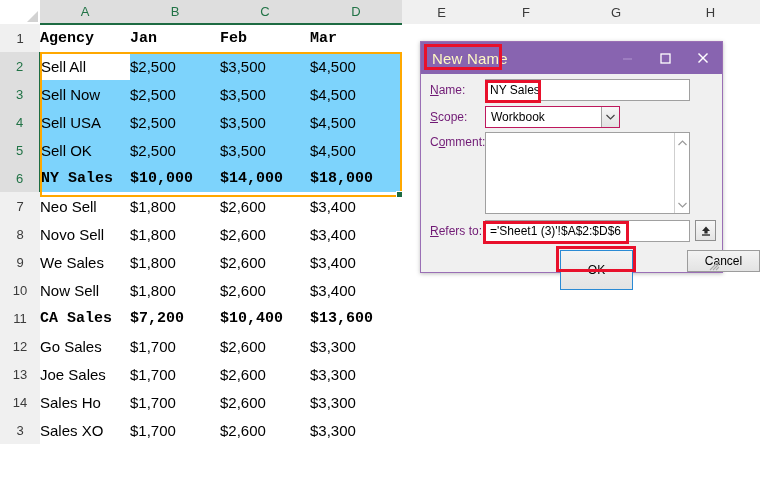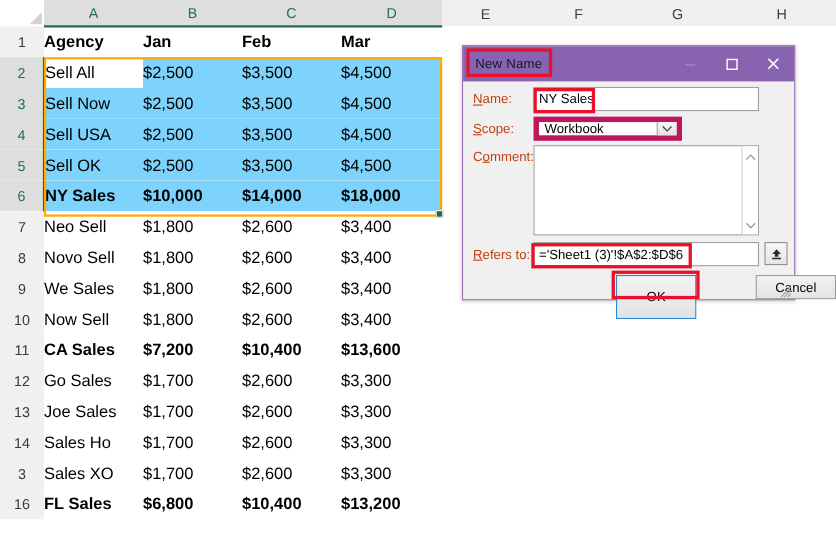--- a/index.html
+++ b/index.html
@@ -91,21 +91,21 @@
     border-bottom: 1px solid #d8d8d8;
     font-size: 15px;
     color: #000;
     background: #ffffff;
     padding: 0 5px;
     white-space: nowrap;
     overflow: hidden;
   }
   .cell.txt { text-align: left; }
   .cell.num { }
-  .cell.bold { font-weight: bold; }
+  .cell.bold { font-weight: bold; font-family: Liberation Mono, monospace; }
   .cell.selfill { background: #7dd3fc; }
   .cell.active { background: #ffffff; }
   .cell.empty { }
 
   
   .selbox {
     position: absolute;
     left: 40px;
     top: 52px;
     width: 362px;
@@ -137,22 +137,22 @@
     color: #000;
   }
   .dlg-title {
     height: 32px;
     background: #8864b0;
     position: relative;
     display: flex;
     align-items: center;
   }
   .dlg-title-text {
-    color: #0f172a;
-    font-size: 12px;
+    color: #fef9c3;
+    font-size: 15px;
     padding-left: 11px;
     letter-spacing: 0.2px;
   }
   .dlg-wbtns {
     position: absolute;
     right: 0; top: 0;
     height: 32px;
     display: flex;
     align-items: center;
   }
@@ -166,41 +166,41 @@
 
   .dlg-body {
     position: relative;
     padding: 0;
     height: 199px;
   }
 
   .lbl {
     position: absolute;
     font-size: 12px;
-    color: #c2410c;
+    color: #701a75;
     white-space: nowrap;
   }
   .lbl u { text-decoration: underline; }
 
   .tbox {
     position: absolute;
     background: #ffffff;
     border: 1px solid #a0a0a0;
     font-size: 12px;
     color: #000;
     padding: 2px 4px;
     line-height: 16px;
     overflow: hidden;
     white-space: nowrap;
   }
 
   .combo {
     position: absolute;
     background: #ffffff;
-    border: 5px solid #be185d;
+    border: 1px solid #be185d;
     font-size: 12px;
     display: flex;
     align-items: center;
   }
   .combo .cval {
     flex: 1;
     padding: 0 5px;
     color: #000;
   }
   .combo .carrow {
@@ -457,31 +457,20 @@
             <th class="rowhead">3</th>
             <td class="cell txt">Sales XO</td>
             <td class="cell num">$1,700</td>
             <td class="cell num">$2,600</td>
             <td class="cell num">$3,300</td>
             <td class="cell empty"></td>
             <td class="cell empty"></td>
             <td class="cell empty"></td>
             <td class="cell empty"></td>
           </tr>
-          <tr>
-            <th class="rowhead">16</th>
-            <td class="cell txt bold">FL Sales</td>
-            <td class="cell num bold">$6,800</td>
-            <td class="cell num bold">$10,400</td>
-            <td class="cell num bold">$13,200</td>
-            <td class="cell empty"></td>
-            <td class="cell empty"></td>
-            <td class="cell empty"></td>
-            <td class="cell empty"></td>
-          </tr>
         </tbody>
     </table>
 
     <div class="selbox"></div>
     <div class="fillhandle"></div>
   </div>
 
   <div class="dialog">
 
     <div class="dlg-title">

